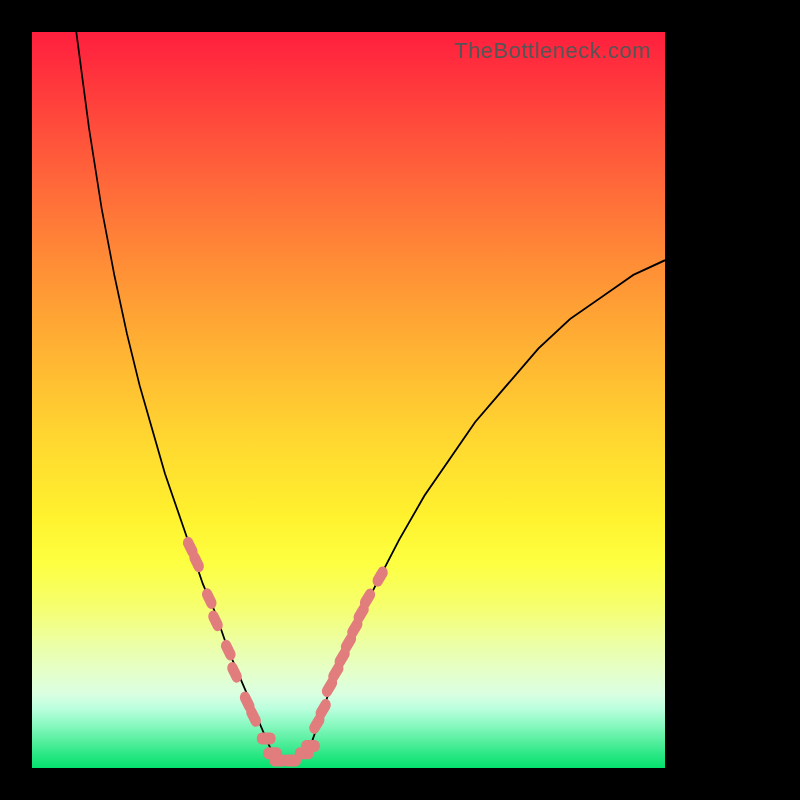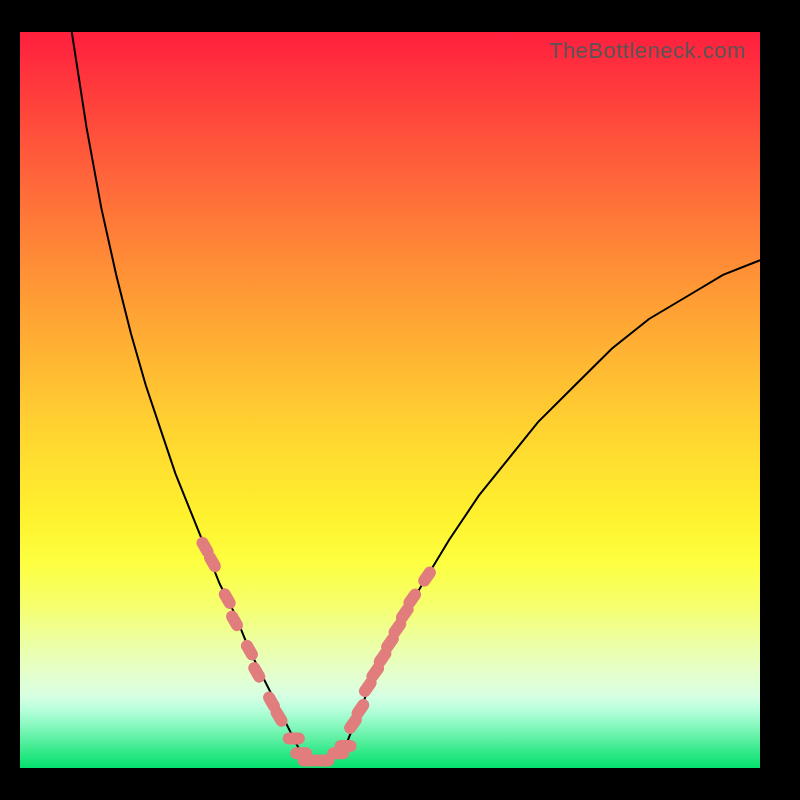--- a/index.html
+++ b/index.html
@@ -12,23 +12,23 @@
   }
   .frame {
     position: relative;
     width: 800px;
     height: 800px;
     background: #000000;
     box-sizing: border-box;
   }
   .plot-area {
     position: absolute;
-    left: 20px;
+    left: 32px;
     top: 32px;
-    width: 740px;
+    width: 633px;
     height: 736px;
     background: linear-gradient(to bottom,
       #ff1f3e 0%,
       #ff3b3c 8%,
       #ff663a 20%,
       #ff8f36 32%,
       #ffb533 44%,
       #ffd930 56%,
       #fff22e 66%,
       #fdff40 72%,

